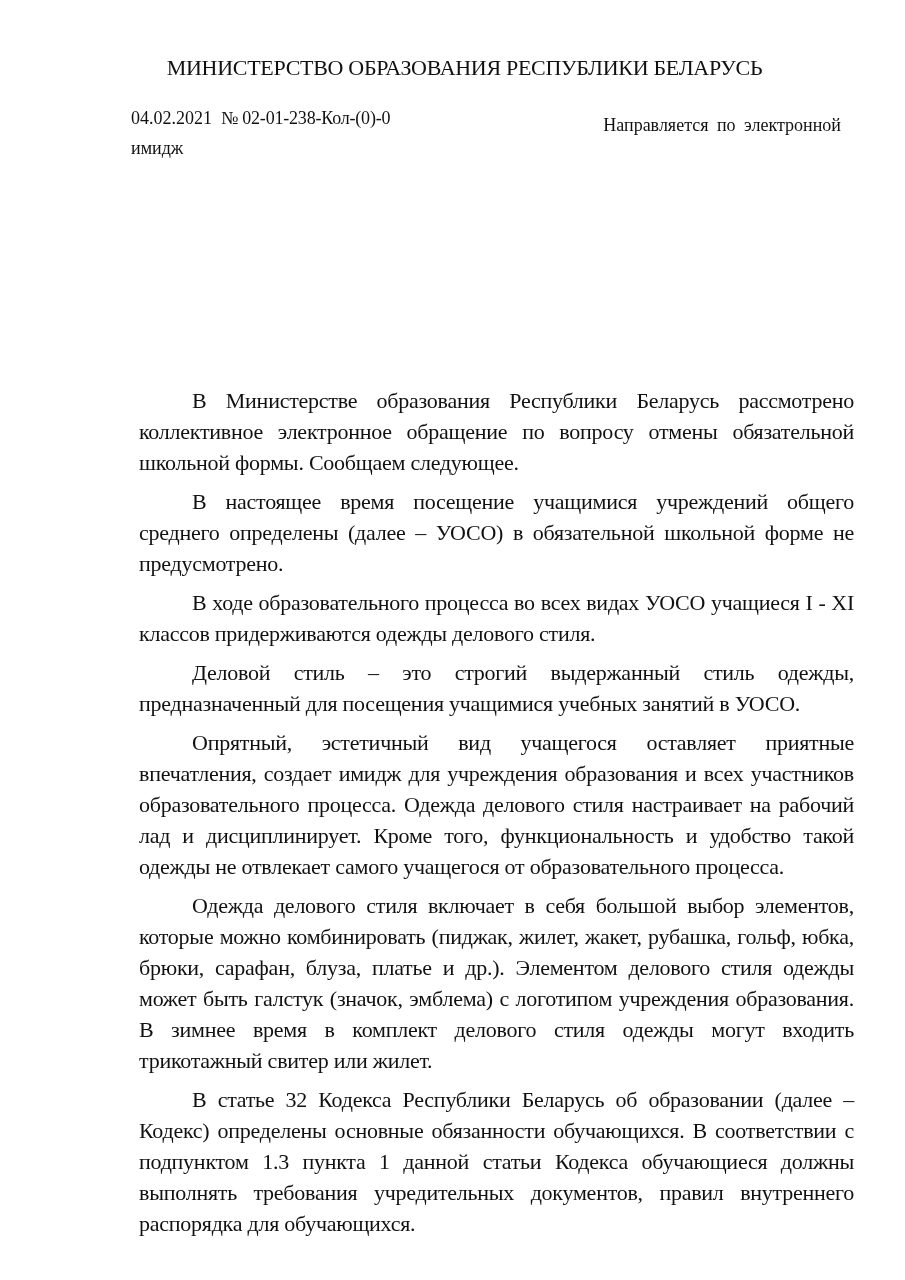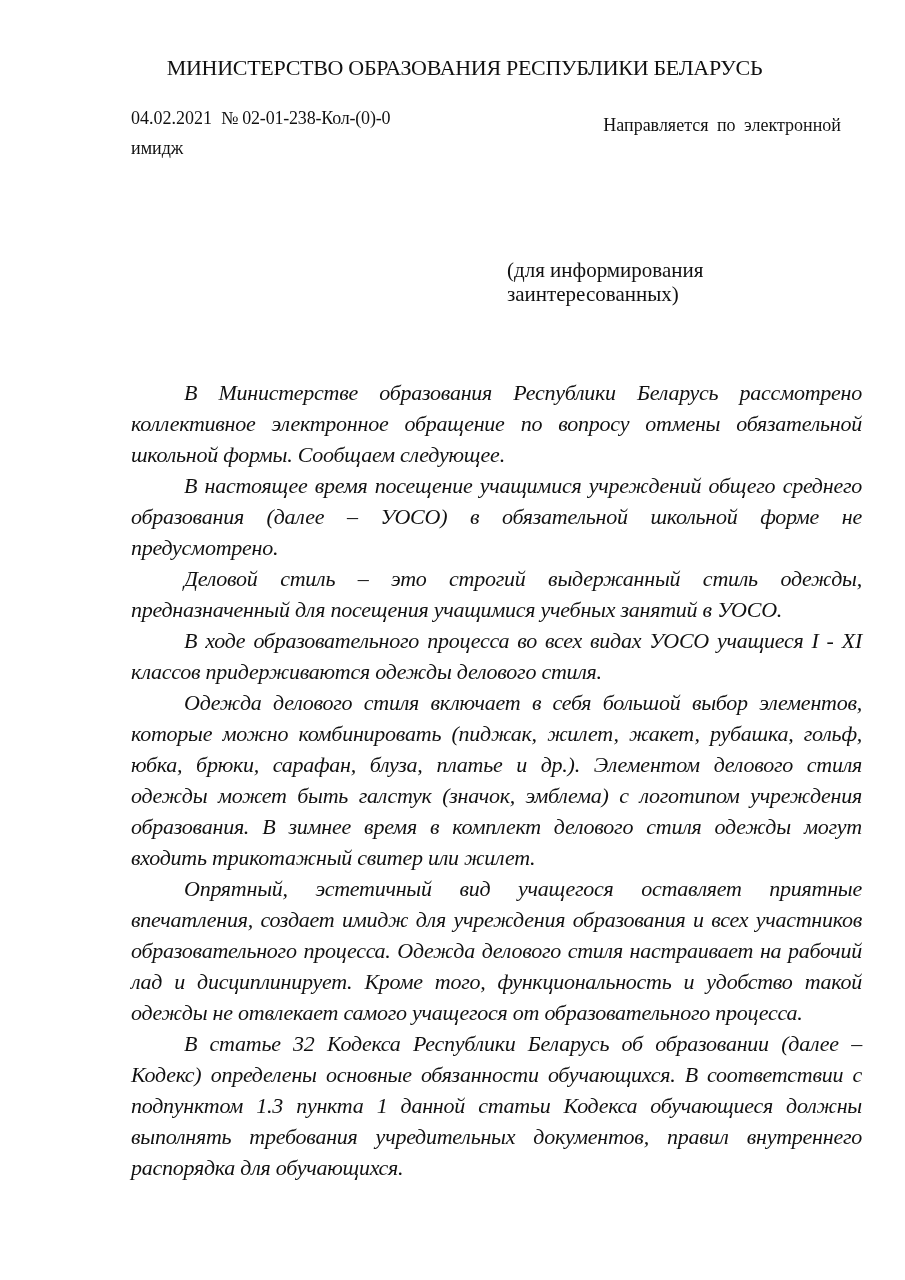--- a/index.html
+++ b/index.html
@@ -4,43 +4,39 @@
 <style>
   html, body { margin: 0; padding: 0; background: #ffffff; }
   body { width: 905px; height: 1280px; position: relative; overflow: hidden; color: #111; font-family: "Liberation Serif", serif; }
   .page { position: absolute; left: 0; top: 0; width: 905px; height: 1280px; background: #fff; }
   .header { position: absolute; top: 55px; left: 12px; width: 905px; text-align: center; font-size: 22px; letter-spacing: -0.3px; }
   .regline { position: absolute; top: 103px; left: 131px; width: 732px; font-size: 18px; line-height: 30px; }
   .regline .right { position: absolute; right: 22px; top: 0; word-spacing: 4px; margin-top: 7px; }
   .regline .num { letter-spacing: -0.2px; }
   .addressee { position: absolute; top: 258px; left: 507px; font-size: 21px; line-height: 24px; }
   .body { position: absolute; top: 377px; left: 131px; width: 731px; font-size: 22px; line-height: 31px; }
-  .body p { margin: 0; text-align: justify; text-indent: 53px; letter-spacing: -0.25px; font-style: italic; }
+  .body p { margin: 8px; text-align: justify; text-indent: 53px; letter-spacing: -0.25px; }
 </style>
 </head>
 <body>
 
 <div class="page">
   <div class="header">МИНИСТЕРСТВО ОБРАЗОВАНИЯ РЕСПУБЛИКИ БЕЛАРУСЬ</div>
 
   <div class="regline">
     <span>04.02.2021</span>&nbsp;
     <span class="num">№ 02-01-238-Кол-(0)-0</span>
     <span class="right">Направляется по электронной</span>
     <br>
     <span>имидж</span>
   </div>
 
-  <div class="addressee">
-    <div>(для информирования</div>
-    <div>заинтересованных)</div>
-  </div>
 
   <div class="body">
     <p>В Министерстве образования Республики Беларусь рассмотрено коллективное электронное обращение по вопросу отмены обязательной школьной формы. Сообщаем следующее.</p>
-    <p>В настоящее время посещение учащимися учреждений общего среднего образования (далее – УОСО) в обязательной школьной форме не предусмотрено.</p>
+    <p>В настоящее время посещение учащимися учреждений общего среднего определены (далее – УОСО) в обязательной школьной форме не предусмотрено.</p>
+    <p>В ходе образовательного процесса во всех видах УОСО учащиеся I - XI классов придерживаются одежды делового стиля.</p>
     <p>Деловой стиль – это строгий выдержанный стиль одежды, предназначенный для посещения учащимися учебных занятий в УОСО.</p>
-    <p>В ходе образовательного процесса во всех видах УОСО учащиеся I - XI классов придерживаются одежды делового стиля.</p>
+    <p>Опрятный, эстетичный вид учащегося оставляет приятные впечатления, создает имидж для учреждения образования и всех участников образовательного процесса. Одежда делового стиля настраивает на рабочий лад и дисциплинирует. Кроме того, функциональность и удобство такой одежды не отвлекает самого учащегося от образовательного процесса.</p>
     <p>Одежда делового стиля включает в себя большой выбор элементов, которые можно комбинировать (пиджак, жилет, жакет, рубашка, гольф, юбка, брюки, сарафан, блуза, платье и др.). Элементом делового стиля одежды может быть галстук (значок, эмблема) с логотипом учреждения образования. В зимнее время в комплект делового стиля одежды могут входить трикотажный свитер или жилет.</p>
-    <p>Опрятный, эстетичный вид учащегося оставляет приятные впечатления, создает имидж для учреждения образования и всех участников образовательного процесса. Одежда делового стиля настраивает на рабочий лад и дисциплинирует. Кроме того, функциональность и удобство такой одежды не отвлекает самого учащегося от образовательного процесса.</p>
     <p>В статье 32 Кодекса Республики Беларусь об образовании (далее – Кодекс) определены основные обязанности обучающихся. В соответствии с подпунктом 1.3 пункта 1 данной статьи Кодекса обучающиеся должны выполнять требования учредительных документов, правил внутреннего распорядка для обучающихся.</p>
   </div>
 </div>
 
 </body></html>

